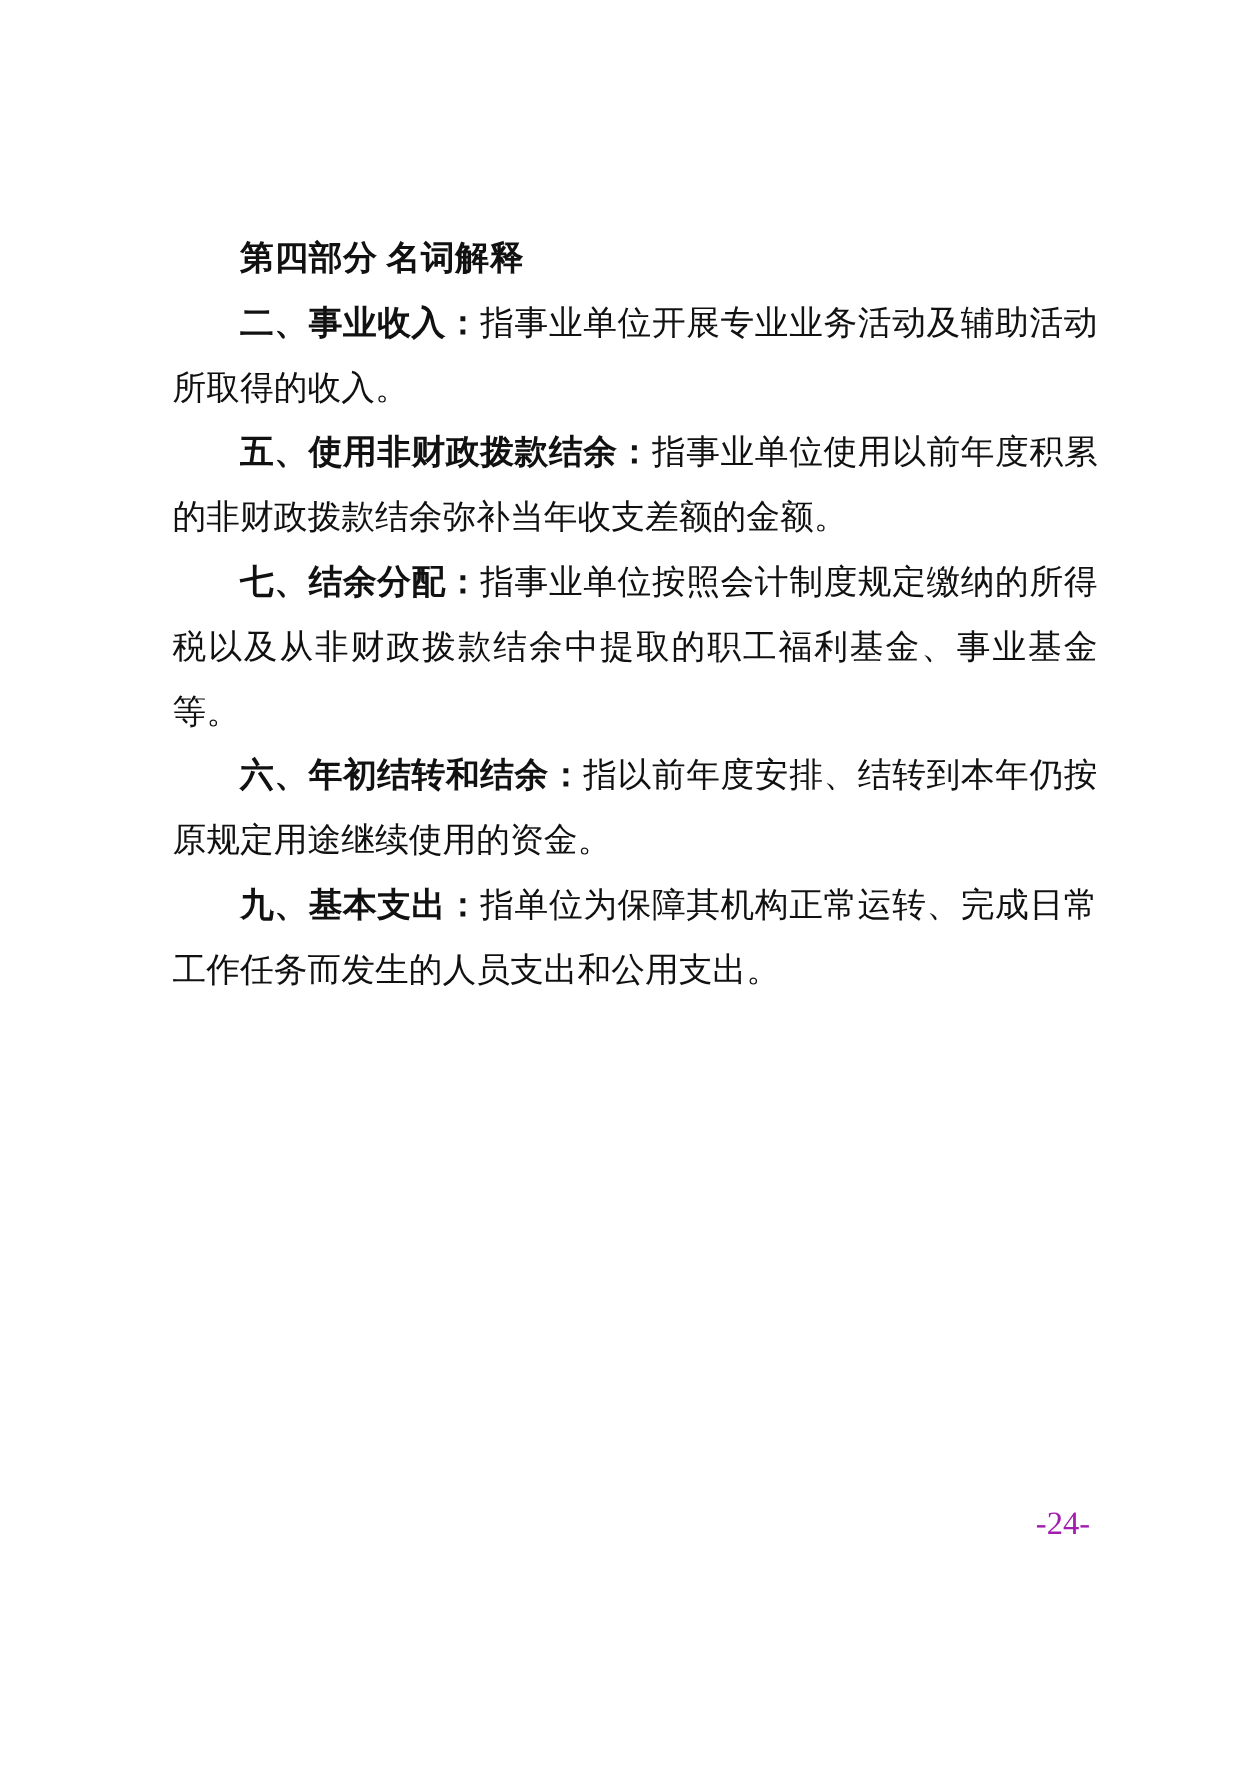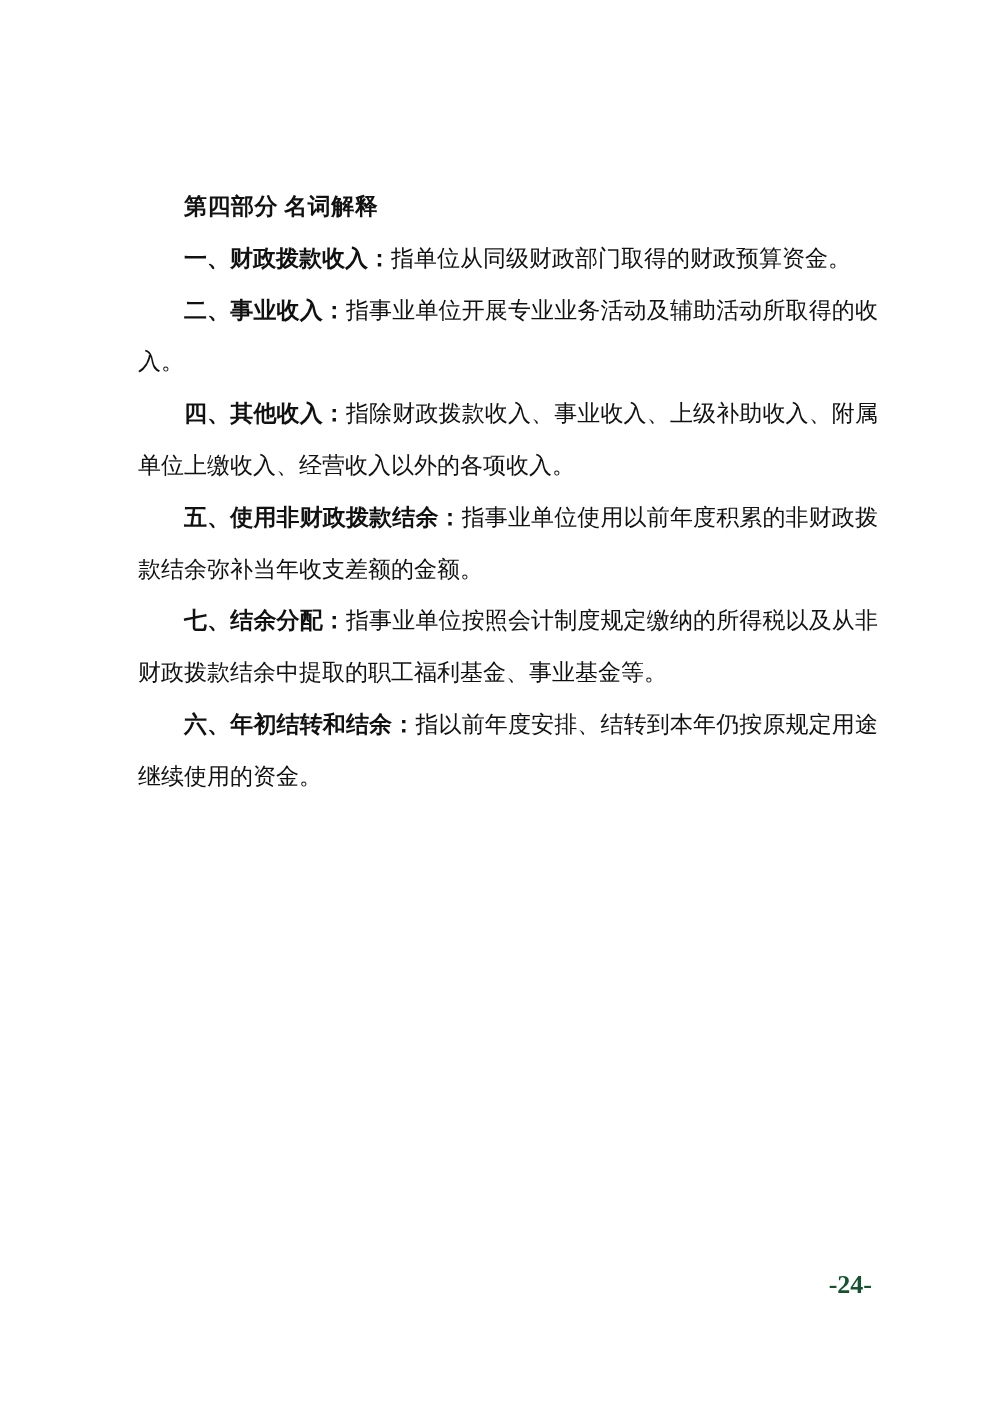--- a/index.html
+++ b/index.html
@@ -14,21 +14,21 @@
     background: #ffffff;
     overflow: hidden;
     font-family: "Liberation Serif", "DejaVu Serif", serif;
     color: #111111;
   }
   .content {
     position: absolute;
     left: 138px;
     top: 181px;
     width: 740px;
-    font-size: 23px;
+    font-size: 27px;
     line-height: 51.8px;
   }
   .section-title {
     margin: 0;
     text-indent: 2em;
     font-weight: 700;
     letter-spacing: 0.5px;
     white-space: pre;
   }
   .para {
@@ -36,46 +36,45 @@
     text-indent: 2em;
     text-align: justify;
     font-weight: 400;
   }
   .term {
     font-weight: 700;
   }
   .page-number {
     position: absolute;
     right: 128px;
-    top: 1270px;
+    top: 1204px;
     font-size: 26px;
     line-height: 30px;
-    font-weight: 700;
-    color: #14532d;
+    font-weight: 400;
+    color: #a21caf;
   }
 </style>
 </head>
 <body>
 
 <div class="sheet">
   <div class="content">
 
     <p class="section-title">第四部分 名词解释</p>
 
-    <p class="para"><span class="term">一、财政拨款收入：</span><span>指单位从同级财政部门取得的财政预算资金。</span></p>
 
     <p class="para"><span class="term">二、事业收入：</span><span>指事业单位开展专业业务活动及辅助活动所取得的收入。</span></p>
 
 
-    <p class="para"><span class="term">四、其他收入：</span><span>指除财政拨款收入、事业收入、上级补助收入、附属单位上缴收入、经营收入以外的各项收入。</span></p>
 
     <p class="para"><span class="term">五、使用非财政拨款结余：</span><span>指事业单位使用以前年度积累的非财政拨款结余弥补当年收支差额的金额。</span></p>
 
     <p class="para"><span class="term">七、结余分配：</span><span>指事业单位按照会计制度规定缴纳的所得税以及从非财政拨款结余中提取的职工福利基金、事业基金等。</span></p>
 
     <p class="para"><span class="term">六、年初结转和结余：</span><span>指以前年度安排、结转到本年仍按原规定用途继续使用的资金。</span></p>
 
 
+    <p class="para"><span class="term">九、基本支出：</span><span>指单位为保障其机构正常运转、完成日常工作任务而发生的人员支出和公用支出。</span></p>
 
   </div>
 
   <div class="page-number">-24-</div>
 </div>
 
 </body></html>

